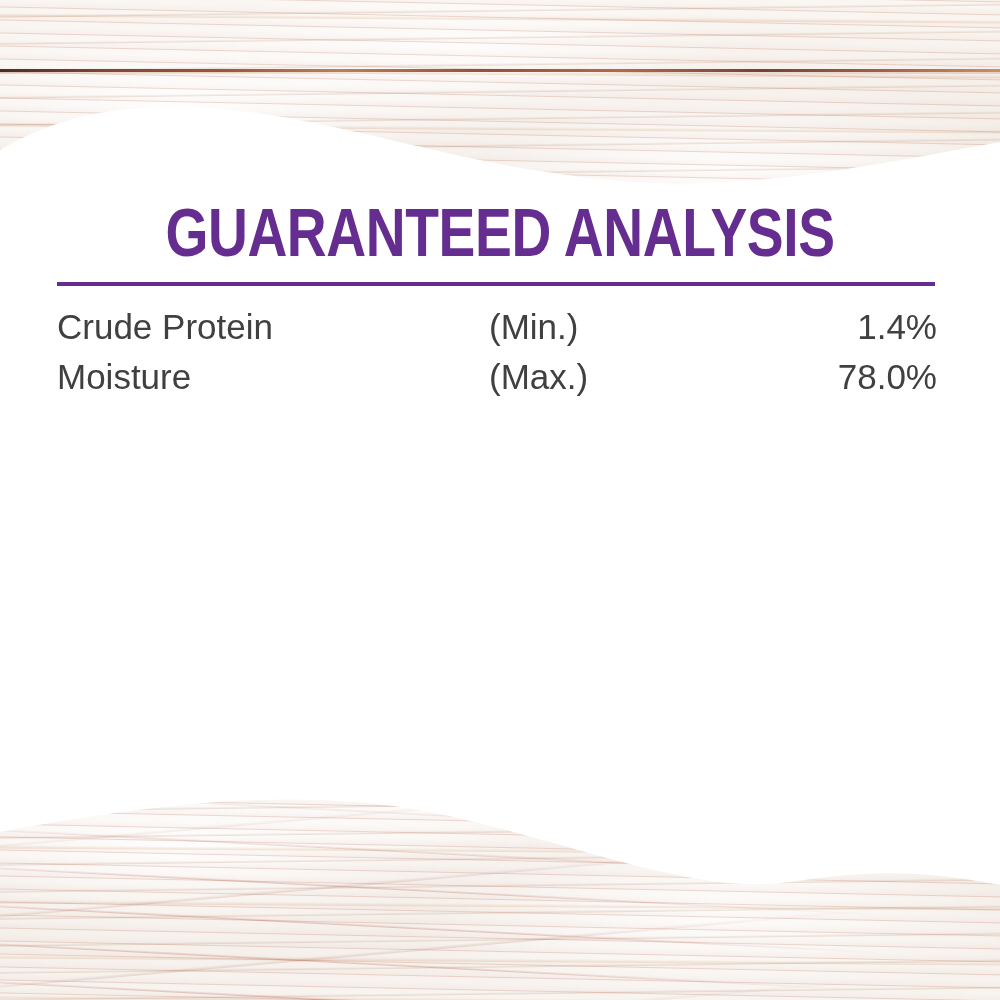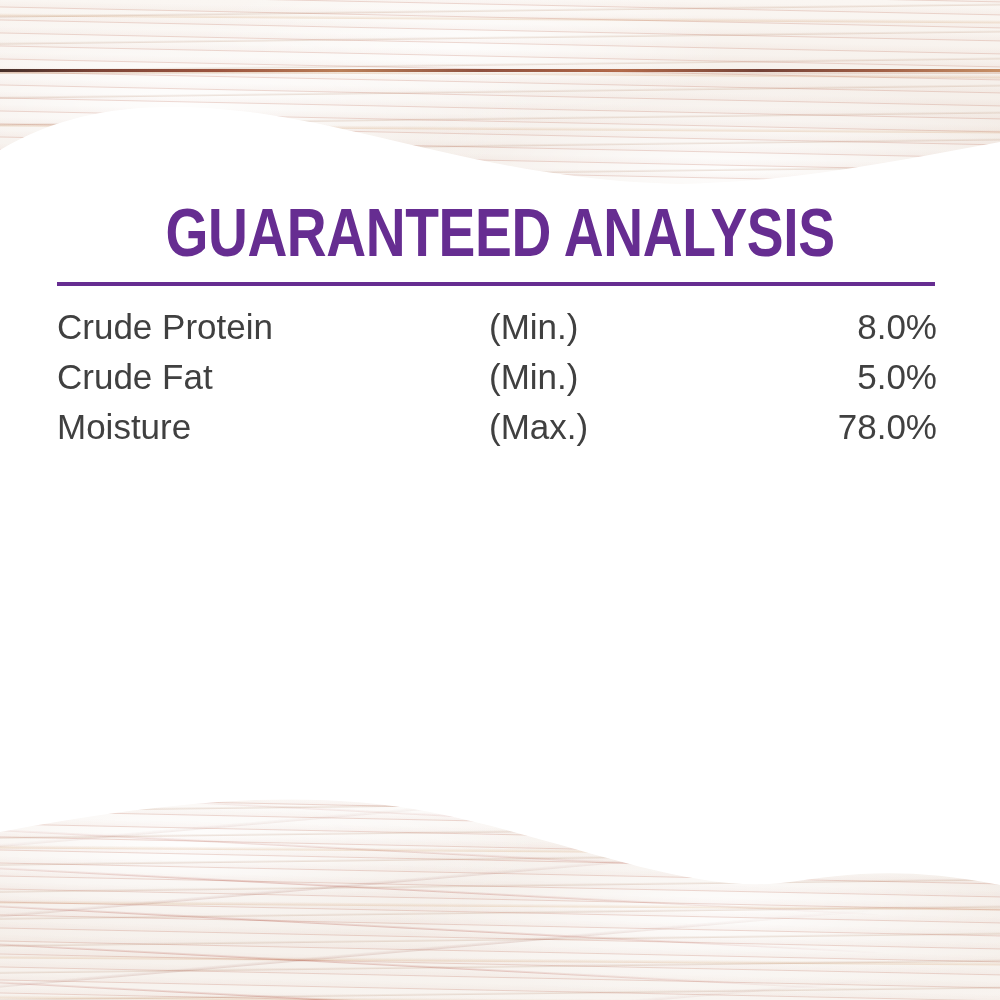--- a/index.html
+++ b/index.html
@@ -154,26 +154,21 @@
 
     <div id="panel-title">GUARANTEED ANALYSIS</div>
 
     <div id="title-rule"></div>
 
     <table id="analysis-table">
       <tbody>
         <tr>
           <td class="col-nutrient">Crude Protein</td>
           <td class="col-qualifier">(Min.)</td>
-          <td class="col-value">8.0%</td>
-        </tr>
-        <tr>
-          <td class="col-nutrient">Crude Fat</td>
-          <td class="col-qualifier">(Min.)</td>
-          <td class="col-value">5.0%</td>
+          <td class="col-value">1.4%</td>
         </tr>
         <tr>
           <td class="col-nutrient">Moisture</td>
           <td class="col-qualifier">(Max.)</td>
           <td class="col-value">78.0%</td>
         </tr>
       </tbody>
     </table>
 
   </div>

